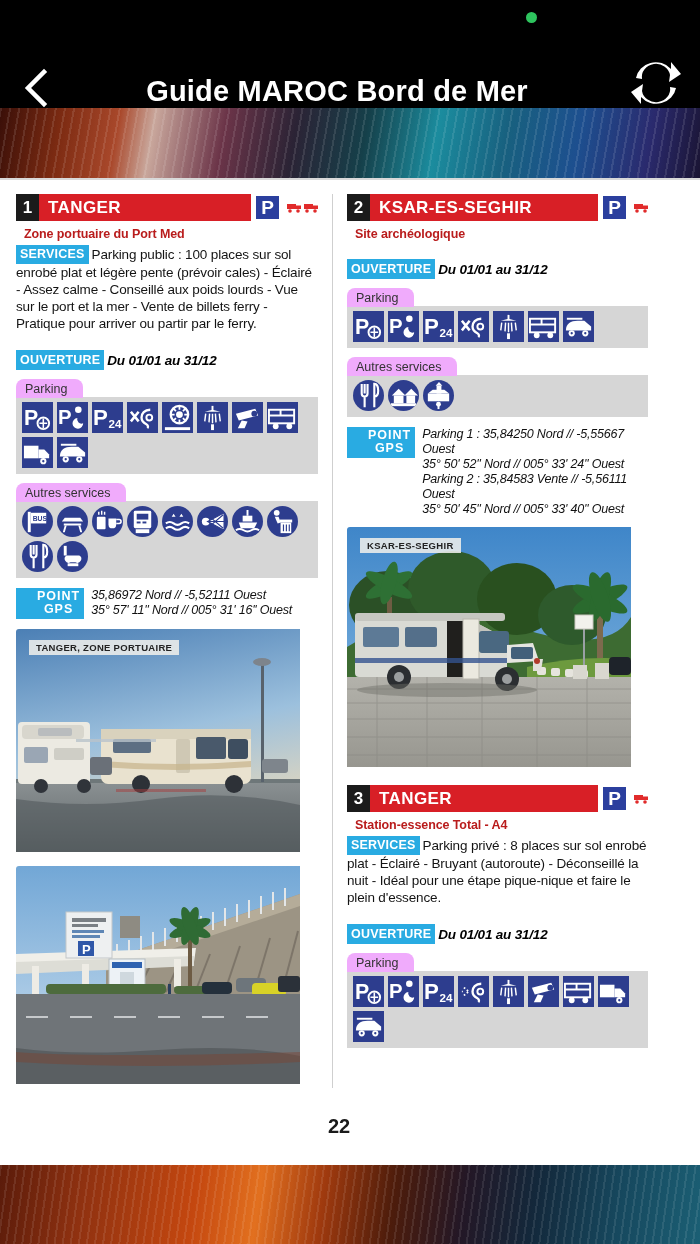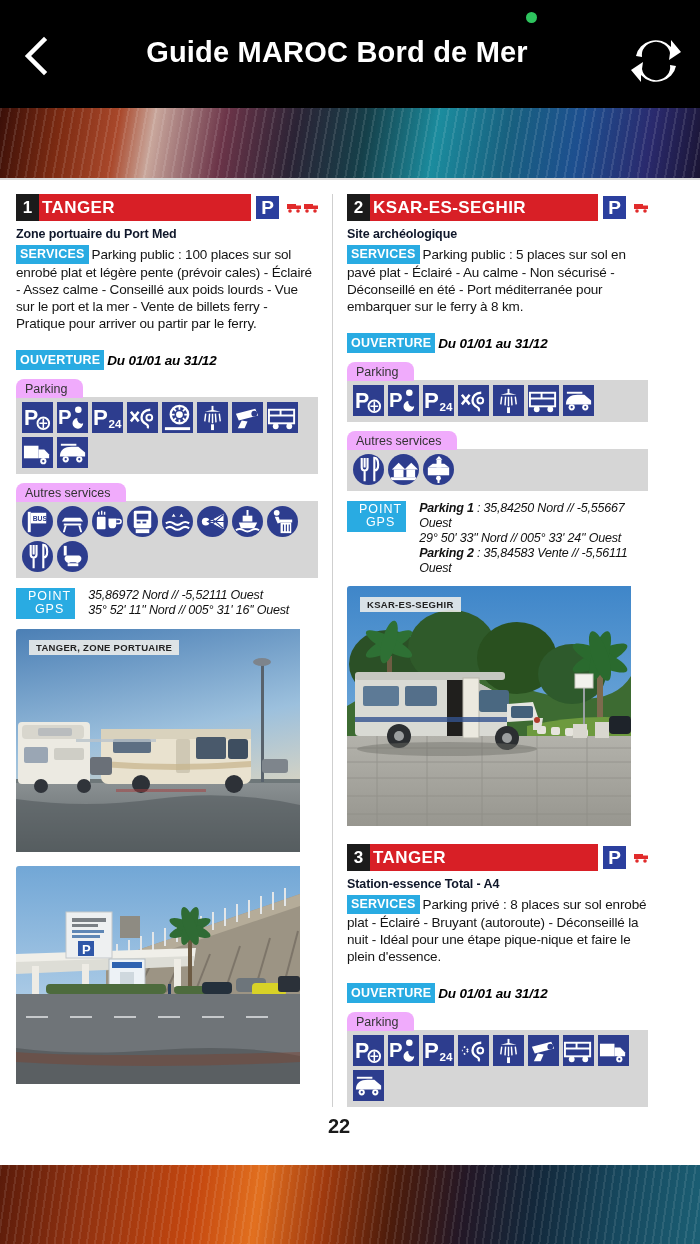--- a/index.html
+++ b/index.html
@@ -15,21 +15,21 @@
   .statusbar {
     height: 36px; background: #000; position: relative;
   }
   .status-dot {
     position: absolute; left: 526px; top: 12px;
     width: 11px; height: 11px; border-radius: 50%;
     background: #2ec45e;
   }
   .navbar {
     height: 72px; background:#000; color:#fff;
-    display:flex; align-items:flex-start; position:relative;gap:32px;
+    display:flex; align-items:flex-end; position:relative;gap:32px;
   }
   .nav-back {
     width: 70px; display:flex; align-items:center; justify-content:center;
     cursor:pointer;
   }
   .nav-title {
     flex:1; text-align:center; font-size:29px; font-weight:bold;
     letter-spacing:.2px; color:#fff; padding-right: 8px;
   }
   .nav-refresh {
@@ -68,32 +68,32 @@
   
   .entry-head { display:flex; align-items:stretch; height:27px; margin-bottom:6px; }
   .entry-num {
     width:23px; background:#1b1b1b; color:#fff;
     font-size:17px; font-weight:bold; display:flex;
     align-items:center; justify-content:center;
   }
   .entry-town {
     flex:1; background:#d81f26; color:#fff;
     font-size:17px; font-weight:bold; letter-spacing:.4px;
-    display:flex; align-items:center; padding-left:3px;
+    display:flex; align-items:center; padding-left:9px;
   }
   .badge-p {
     width:27px; background:#2b3f9e; color:#fff;
     display:flex; align-items:center; justify-content:center;
     margin-left:3px; border:2px solid #fff;
   }
   .badge-p span { font-size:19px; font-weight:bold; line-height:1; }
   .camper-marks { display:flex; align-items:center; gap:3px; padding-left:6px; }
 
   
-  .subtitle { font-size:12.5px; font-weight:bold; color:#0f172a; margin:3px 0 4px 0; letter-spacing:-.1px; }
+  .subtitle { font-size:12.5px; font-weight:bold; color:#b91c1c; margin:3px 0 4px 8px; letter-spacing:-.1px; }
   .body-text { font-size:13.5px; line-height:17px; color:#141414; letter-spacing:-.15px; }
   .tag {
     display:inline-block; background:#29abe2; color:#fff;
     font-size:12.5px; font-weight:bold; letter-spacing:.2px;
     padding:1px 4px; margin-right:3px; vertical-align:1px;
   }
   .open-line { margin-top:18px; font-size:13.5px; line-height:18px; }
   .open-line .ital { font-style:italic; font-weight:bold; letter-spacing:-.2px; }
 
   
@@ -107,26 +107,26 @@
     background:#d6d6d6; padding:5px 6px 6px 6px; margin-top:-1px;
     display:flex; flex-wrap:wrap; gap:4px;
   }
   .ic { width:31px; height:31px; display:block; }
   .ic.sq { background:#2d3d8e; }
   .ic.rd { background:#2d3d8e; border-radius:50%; }
 
   
   .gps { display:flex; margin-top:10px; align-items:flex-start; }
   .gps-badge {
-    background:#29abe2; color:#fff; font-weight:normal;
+    background:#29abe2; color:#fff; font-weight:bold;
     font-size:12.5px; line-height:13px; letter-spacing:1px;
-    padding:2px 4px 3px 12px; text-align:center; margin-right:13px; flex:none;
+    padding:2px 4px 3px 21px; text-align:center; margin-right:7px; flex:none;
   }
   .gps-lines { font-size:12.5px; line-height:15px; font-style:italic; font-weight:bold; color:#111; letter-spacing:-.2px; }
-  .gps-lines .lbl { font-weight:bold;margin-top:44px; }
+  .gps-lines .lbl { font-weight:normal;margin-top:44px; }
   .gps-lines .deg { font-weight:normal; }
 
   
   .photo { position:relative; margin-top:10px; border-radius:3px; overflow:hidden; }
   .photo-cap {
     position:absolute; left:13px; top:11px;
     background:rgba(238,238,234,.88); color:#222;
     font-size:9.5px; font-weight:bold; letter-spacing:.3px;
     padding:2px 7px;
   }
@@ -322,21 +322,21 @@
             </div>
           </div>
 
           <div class="gps">
             <div class="gps-badge">
               <div>POINT</div>
               <div>GPS</div>
             </div>
             <div class="gps-lines">
               <div><span class="deg">35,86972 Nord // -5,52111 Ouest</span></div>
-              <div><span class="deg">35° 52' 11'' Nord // 005° 31' 16'' Ouest</span></div>
+              <div><span class="deg">35° 57' 11'' Nord // 005° 31' 16'' Ouest</span></div>
             </div>
           </div>
 
           <div class="photo">
             <svg width="284" height="223" viewBox="0 0 284 223">
               <defs>
                 <linearGradient id="sky1" x1="0" y1="0" x2="0.25" y2="1">
                   <stop offset="0" stop-color="#4b7fb5"></stop>
                     <stop offset="0.55" stop-color="#9cc0dd"></stop>
                     <stop offset="1" stop-color="#e8d9bb"></stop>
@@ -492,23 +492,20 @@
                 <rect x="0" y="1" width="9" height="5" fill="#e12b2b"></rect>
                   <rect x="9" y="2.5" width="5" height="3.5" fill="#e12b2b"></rect>
                 <circle cx="3" cy="8" r="1.8" fill="#e12b2b"></circle>
                   <circle cx="11" cy="8" r="1.8" fill="#e12b2b"></circle>
               </svg>
             </div>
           </div>
 
           <div class="subtitle">Site archéologique</div>
 
-          <div class="body-text">
-            <span class="tag">SERVICES</span><span>Parking public : 5 places sur sol en pavé plat - Éclairé - Au calme - Non sécurisé - Déconseillé en été - Port méditerranée pour embarquer sur le ferry à 8 km.</span>
-          </div>
 
           <div class="open-line">
             <span class="tag">OUVERTURE</span><span class="ital">Du 01/01 au 31/12</span>
           </div>
 
           <div class="panel">
             <div class="panel-tab">Parking</div>
             <div class="panel-body">
               <svg class="ic sq" viewBox="0 0 32 32">
                   <text x="2" y="24" font-size="22" font-weight="bold" fill="#fff" font-family="Liberation Sans">P</text>
@@ -577,22 +574,23 @@
             </div>
           </div>
 
           <div class="gps">
             <div class="gps-badge">
               <div>POINT</div>
               <div>GPS</div>
             </div>
             <div class="gps-lines">
               <div><span class="lbl">Parking 1</span><span class="deg"> : 35,84250 Nord // -5,55667 Ouest</span></div>
-              <div><span class="deg">29° 50' 33'' Nord // 005° 33' 24'' Ouest</span></div>
+              <div><span class="deg">35° 50' 52'' Nord // 005° 33' 24'' Ouest</span></div>
               <div><span class="lbl">Parking 2</span><span class="deg"> : 35,84583 Vente // -5,56111 Ouest</span></div>
+              <div><span class="deg">35° 50' 45'' Nord // 005° 33' 40'' Ouest</span></div>
             </div>
           </div>
 
           <div class="photo">
             <svg width="284" height="240" viewBox="0 0 284 240">
               <defs>
                 <linearGradient id="sky3" x1="0" y1="0" x2="0" y2="1">
                   <stop offset="0" stop-color="#3f86c9"></stop>
                     <stop offset="1" stop-color="#8dbde2"></stop>
                 </linearGradient>

